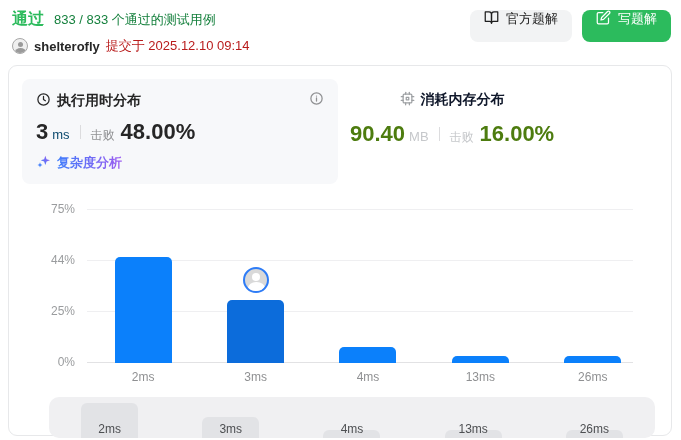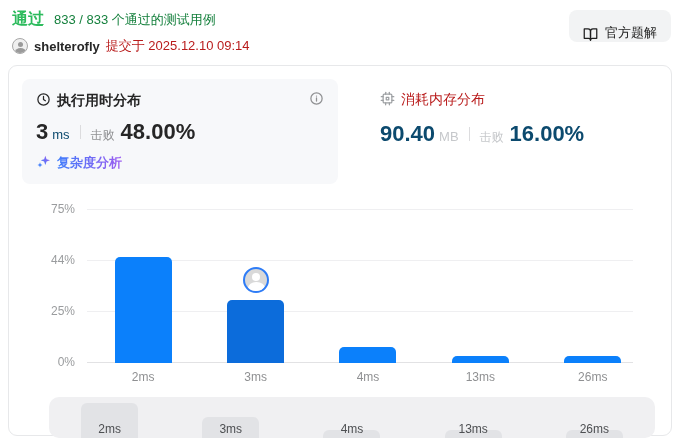--- a/index.html
+++ b/index.html
@@ -15,50 +15,50 @@
   .submit-line { display:flex; align-items:center; gap:6px; margin-top:7px; }
   .mini-avatar { width:16px; height:16px; border-radius:50%; background:#f0f0f0;
                  border:1px solid #a8a8a8; position:relative; overflow:hidden; flex:0 0 auto; }
   .mini-avatar::before { content:""; position:absolute; left:4.5px; top:2.5px; width:5px; height:5px;
                  border-radius:50%; background:#9a9a9a; }
   .mini-avatar::after { content:""; position:absolute; left:1.5px; top:8.5px; width:11px; height:8px;
                  border-radius:50% 50% 0 0; background:#9a9a9a; }
   .username { font-size:13px; font-weight:bold; color:#262626; }
   .submit-meta { font-size:13px; color:#b91c1c; }
   .actions { display:flex; gap:10px; padding-top:1px; }
-  .btn { display:flex; align-items:flex-end; gap:7px; height:32px; padding:0 14px;
+  .btn { display:flex; align-items:flex-start; gap:7px; height:32px; padding:0 14px;
          border:none; border-radius:8px; font-size:13px; cursor:pointer;
          font-family:inherit; }
   .btn-secondary { background:#f2f3f4; color:#1f1f1f; }
   .btn-primary { background:#2cbb5d; color:#fff; }
   .btn svg { display:block; }
 
   
   .card { margin:4px 9px 0 8px; height:371px; border:1px solid #e7e8ea; border-radius:9px;
           background:#fff; }
 
   
-  .stats-row { display:flex; padding:13px 13px 0 13px; gap:42px; }
+  .stats-row { display:flex; padding:13px 13px 0 13px; gap:12px; }
   .stat-card { width:316px; background:#f7f8fa; border-radius:8px; padding:12px 14px 11px 14px;
                cursor:pointer; }
   .stat-title-row { display:flex; justify-content:space-between; align-items:center; }
   .stat-title { display:flex; align-items:center; gap:6px; font-size:14px; font-weight:bold; color:#262626; }
   .stat-value-row { display:flex; align-items:baseline; margin-top:9px; }
   .big-num { font-size:22px; font-weight:bold; color:#262626; }
   .unit { font-size:13px; color:#0c4a6e; margin-left:4px; }
   .vdiv { width:1px; height:14px; background:#dcdcde; margin:0 10px; align-self:center; }
   .beats-label { font-size:12px; color:#8f9092; margin-right:6px; }
   .beats-val { font-size:22px; font-weight:bold; color:#262626; }
   .analysis-row { display:flex; align-items:center; gap:5px; margin-top:8px; cursor:pointer; width:fit-content; }
   .analysis-text { font-size:13px; font-weight:bold;
                    background:linear-gradient(90deg,#3f7dfb,#9d5cf0);
                    -webkit-background-clip:text; background-clip:text; color:transparent; }
   .stat-plain { padding-top:12px; cursor:pointer; }
-  .stat-plain .stat-title { color:#b91c1c; font-weight:normal; }
-  .stat-plain .big-num, .stat-plain .beats-val { color:#0c4a6e; }
+  .stat-plain .stat-title { color:#0f172a; font-weight:bold;justify-content:center; }
+  .stat-plain .big-num, .stat-plain .beats-val { color:#4d7c0f; }
   .stat-plain .unit, .stat-plain .beats-label { color:#c6c8cb; }
 
   
   .chart { position:relative; height:165px; margin:14px 22px 0 78px; }
   .gridline { position:absolute; left:0; right:16px; height:1px; background:#efeff1; }
   .gridline.baseline { background:#e2e2e4; }
   .ytick { position:absolute; right:calc(100% + 12px); top:-7px; font-size:12px; color:#9a9c9e;
            white-space:nowrap; }
   .bars-row { position:absolute; left:0; right:0; top:0; bottom:0; display:flex;
               justify-content:space-around; }
@@ -102,20 +102,29 @@
   <div class="actions">
     <button class="btn btn-secondary">
       <span>
         <svg width="15" height="15" viewBox="0 0 24 24" fill="none" stroke="#1f1f1f" stroke-width="2" stroke-linecap="round" stroke-linejoin="round">
             <path d="M2 3h6a4 4 0 0 1 4 4v14a3 3 0 0 0-3-3H2z"></path>
             <path d="M22 3h-6a4 4 0 0 0-4 4v14a3 3 0 0 1 3-3h7z"></path>
           </svg>
       </span>
       <span>官方题解</span>
     </button>
+    <button class="btn btn-primary">
+      <span>
+        <svg width="15" height="15" viewBox="0 0 24 24" fill="none" stroke="#fff" stroke-width="2" stroke-linecap="round" stroke-linejoin="round">
+            <path d="M11 4H4a2 2 0 0 0-2 2v14a2 2 0 0 0 2 2h14a2 2 0 0 0 2-2v-7"></path>
+            <path d="M18.5 2.5a2.12 2.12 0 0 1 3 3L12 15l-4 1 1-4z"></path>
+          </svg>
+      </span>
+      <span>写题解</span>
+    </button>
   </div>
 </div>
 
 <div class="card">
 
   <div class="stats-row">
 
     <div class="stat-card">
       <div class="stat-title-row">
         <div class="stat-title">

